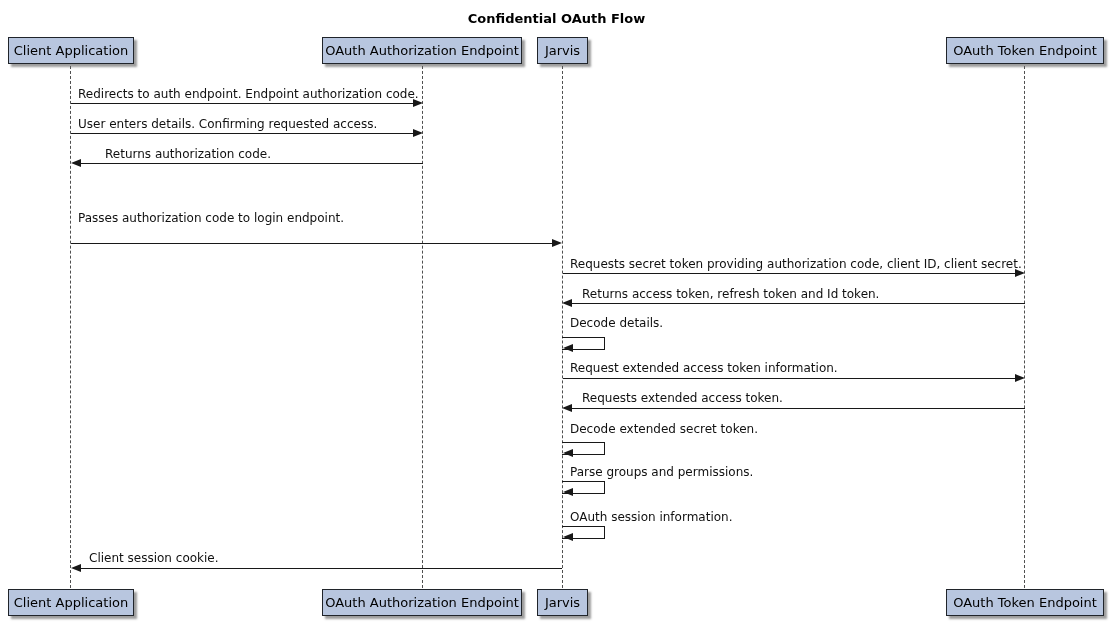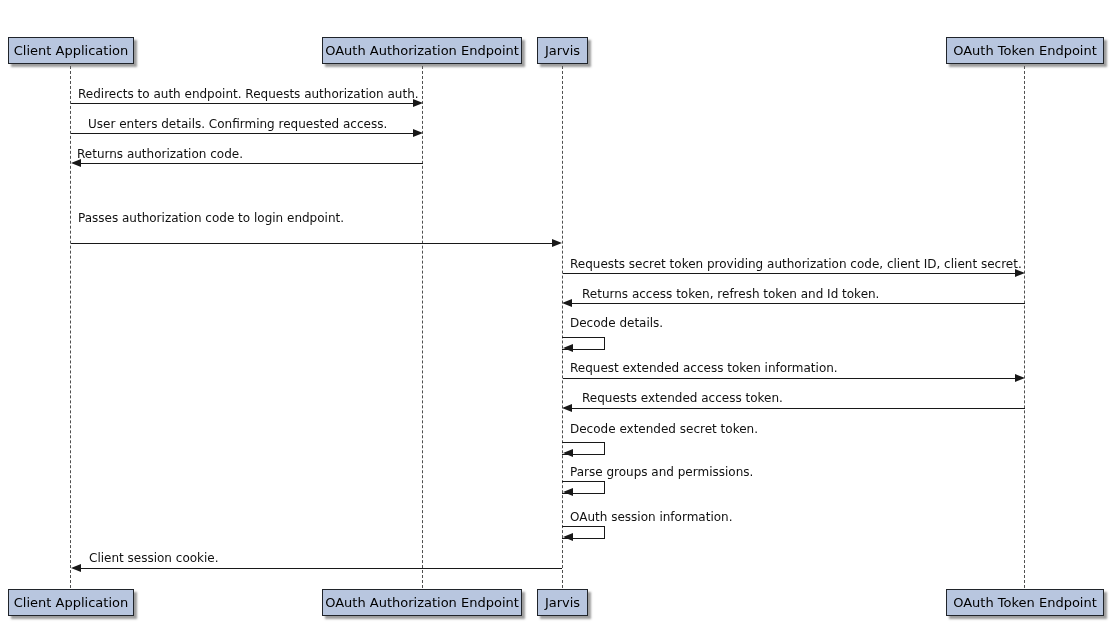--- a/index.html
+++ b/index.html
@@ -76,50 +76,51 @@
     height: 11px;
     border: 1px solid #181818;
     border-left: none;
   }
 </style>
 </head>
 <body>
 
 <div class="diagram">
 
+  <div class="title">Confidential OAuth Flow</div>
 
   <div class="lifeline" style="left:70px"></div>
   <div class="lifeline" style="left:422px"></div>
   <div class="lifeline" style="left:562px"></div>
   <div class="lifeline" style="left:1024px"></div>
 
   <div class="participant" style="left:8px;   top:37px; width:126px">Client Application</div>
   <div class="participant" style="left:322px; top:37px; width:200px">OAuth Authorization Endpoint</div>
   <div class="participant" style="left:537px; top:37px; width:51px">Jarvis</div>
   <div class="participant" style="left:946px; top:37px; width:158px">OAuth Token Endpoint</div>
 
   <div class="participant" style="left:8px;   top:589px; width:126px">Client Application</div>
   <div class="participant" style="left:322px; top:589px; width:200px">OAuth Authorization Endpoint</div>
   <div class="participant" style="left:537px; top:589px; width:51px">Jarvis</div>
   <div class="participant" style="left:946px; top:589px; width:158px">OAuth Token Endpoint</div>
 
   <div>
-    <div class="mlabel" style="left:78px; top:88px">Redirects to auth endpoint. Requests authorization auth.</div>
+    <div class="mlabel" style="left:78px; top:88px">Redirects to auth endpoint. Endpoint authorization code.</div>
     <div class="mline" style="left:71px; top:103px; width:343px"></div>
     <div class="head-r" style="left:413px; top:99px"></div>
   </div>
 
   <div>
-    <div class="mlabel" style="left:88px; top:118px">User enters details. Confirming requested access.</div>
+    <div class="mlabel" style="left:78px; top:118px">User enters details. Confirming requested access.</div>
     <div class="mline" style="left:71px; top:133px; width:343px"></div>
     <div class="head-r" style="left:413px; top:129px"></div>
   </div>
 
   <div>
-    <div class="mlabel" style="left:77px; top:148px">Returns authorization code.</div>
+    <div class="mlabel" style="left:105px; top:148px">Returns authorization code.</div>
     <div class="head-l" style="left:71px; top:159px"></div>
     <div class="mline" style="left:81px; top:163px; width:342px"></div>
   </div>
 
   <div>
     <div class="mlabel" style="left:78px; top:212px">Passes authorization code to login endpoint.</div>
     <div class="mline" style="left:71px; top:243px; width:481px"></div>
     <div class="head-r" style="left:552px; top:239px"></div>
   </div>
 

